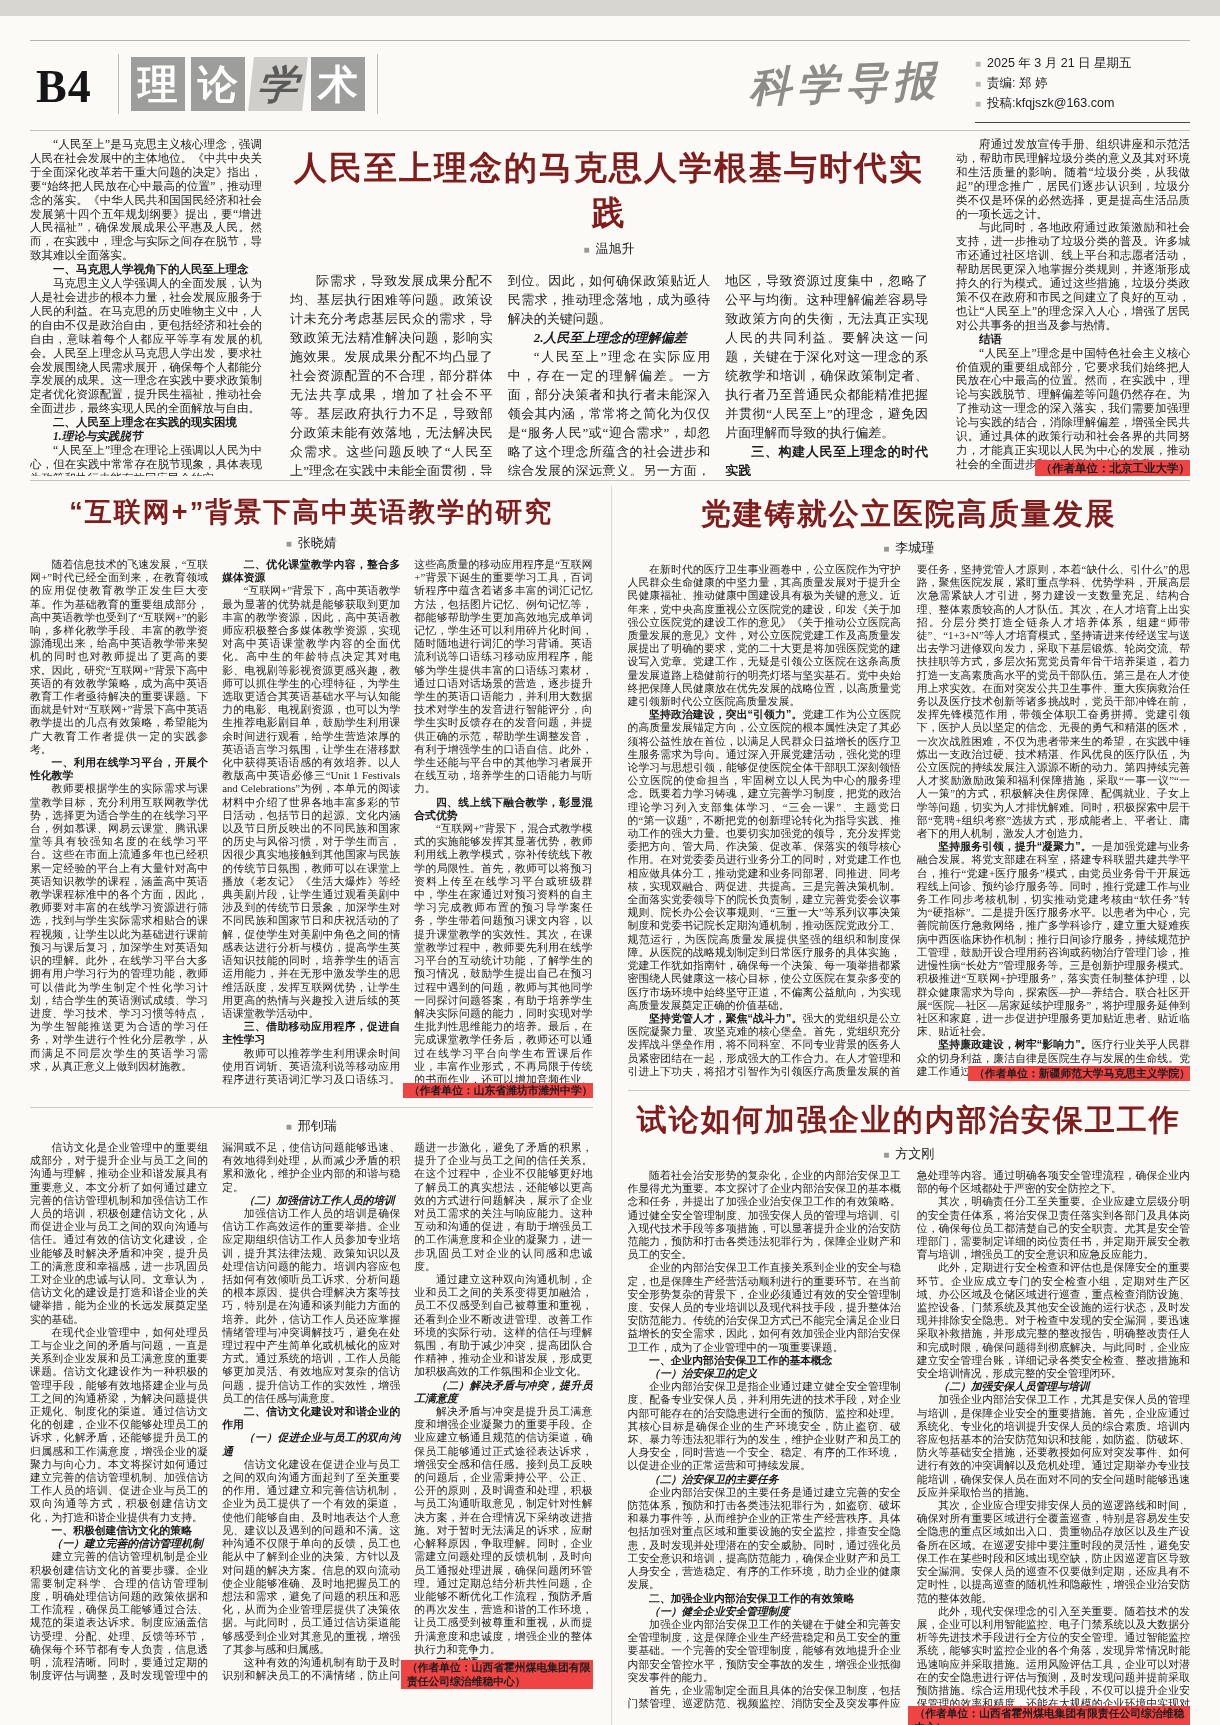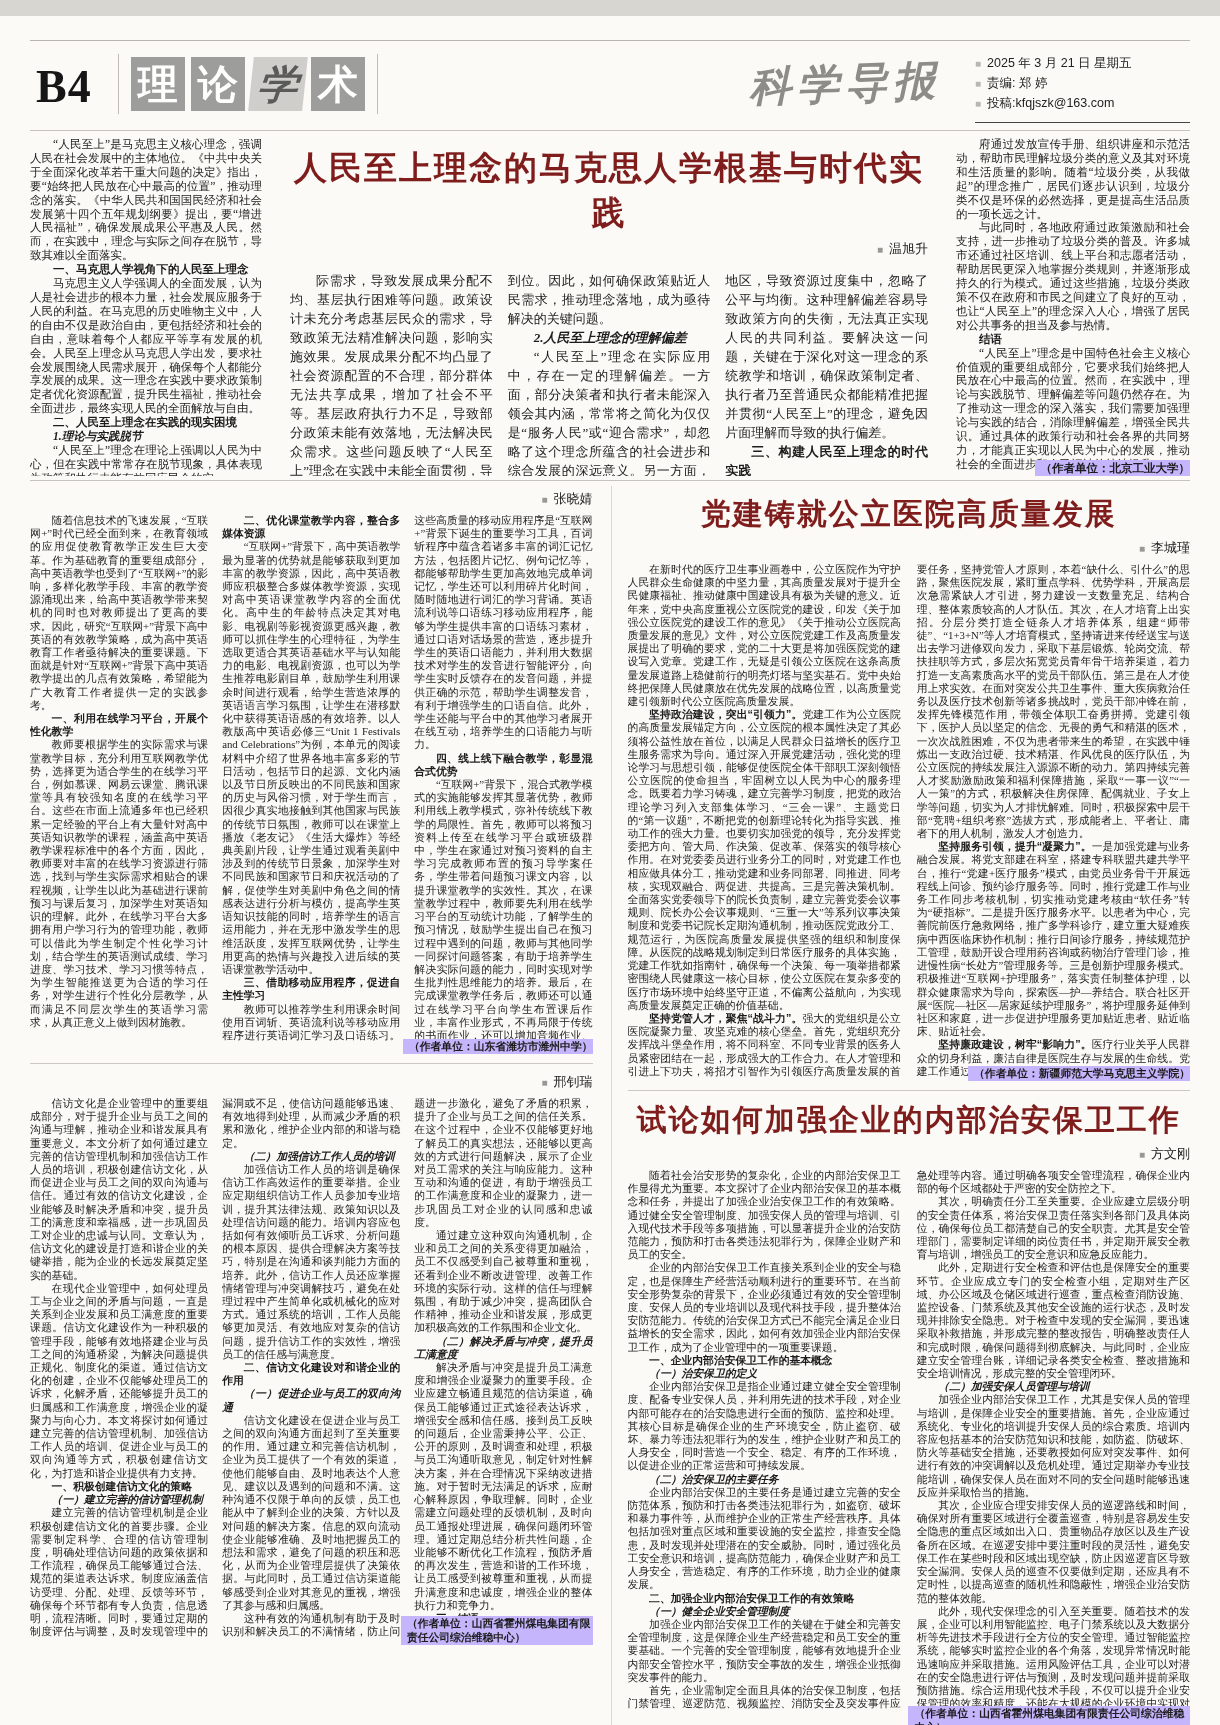--- a/index.html
+++ b/index.html
@@ -23,23 +23,23 @@
   .pubinfo .bullet{color:#b9b7b2;font-size:10px;margin-right:6px;}
   .hdr-rule{position:absolute;left:30px;right:30px;top:114px;border-top:1px solid #c6c3bc;}
   
   .cols p{margin:0;text-align:justify;}
   .t-p{text-indent:2em;}
   .t-h{font-weight:bold;text-indent:2em;font-family:"Liberation Sans",sans-serif;}
   .t-hk{font-weight:bold;font-style:italic;text-indent:2em;}
   .lead{font-weight:bold;font-family:"Liberation Sans",sans-serif;}
   .art-title{font-family:"Liberation Sans",sans-serif;font-weight:bold;color:#7f1d1d;text-align:center;
              margin:0;letter-spacing:2px;}
-  .byline{text-align:right;font-size:13px;margin:4px 0 6px 0;color:#222;font-family:"Liberation Sans",sans-serif;}
+  .byline{text-align:center;font-size:13px;margin:4px 0 6px 0;color:#222;font-family:"Liberation Sans",sans-serif;}
   .byline .sq{color:#9a9894;font-size:10px;margin-right:6px;}
-  .au-overlay{position:absolute;bottom:0;right:0;background:#c4b5fd;font-weight:bold;
+  .au-overlay{position:absolute;bottom:0;right:0;background:#ef4444;font-weight:bold;
               font-family:"Liberation Sans",sans-serif;text-align:left;padding:1px 0 0 6px;}
   
   .top-art{position:absolute;left:30px;right:30px;top:122px;height:338px;display:flex;gap:28px;}
   .top-art .lead-col{width:232px;overflow:hidden;font-size:11.5px;line-height:13.9px;}
   .top-art .mid{flex:1;display:flex;flex-direction:column;}
   .top-art .mid .cols{column-count:3;column-gap:15px;height:258px;overflow:hidden;margin-top:7px;
                       font-size:13px;line-height:19px;}
   .top-art .tail-wrap{width:234px;position:relative;overflow:hidden;}
   .top-art .tail-col{height:100%;overflow:hidden;font-size:11.5px;line-height:13.9px;}
   .t1{font-size:33px;margin-top:8px;}
@@ -124,20 +124,21 @@
         </div>
       <div class="au-overlay au1">（作者单位：北京工业大学）</div>
     </div>
   </div>
 
   <div class="band-rule"></div>
 
   <div class="lower">
     <div class="half left">
       <section>
+        <h2 class="art-title t2">“互联网+”背景下高中英语教学的研究</h2>
         <p class="byline"><span class="sq">■</span><span>张晓婧</span></p>
         <div class="colwrap">
           <div class="cols cols3" style="height:540px;">
               <p class="t-p">随着信息技术的飞速发展，“互联网+”时代已经全面到来，在教育领域的应用促使教育教学正发生巨大变革。作为基础教育的重要组成部分，高中英语教学也受到了“互联网+”的影响，多样化教学手段、丰富的教学资源涌现出来，给高中英语教学带来契机的同时也对教师提出了更高的要求。因此，研究“互联网+”背景下高中英语的有效教学策略，成为高中英语教育工作者亟待解决的重要课题。下面就是针对“互联网+”背景下高中英语教学提出的几点有效策略，希望能为广大教育工作者提供一定的实践参考。</p>
               <p class="t-h">一、利用在线学习平台，开展个性化教学</p>
               <p class="t-p">教师要根据学生的实际需求与课堂教学目标，充分利用互联网教学优势，选择更为适合学生的在线学习平台，例如慕课、网易云课堂、腾讯课堂等具有较强知名度的在线学习平台。这些在市面上流通多年也已经积累一定经验的平台上有大量针对高中英语知识教学的课程，涵盖高中英语教学课程标准中的各个方面，因此，教师要对丰富的在线学习资源进行筛选，找到与学生实际需求相贴合的课程视频，让学生以此为基础进行课前预习与课后复习，加深学生对英语知识的理解。此外，在线学习平台大多拥有用户学习行为的管理功能，教师可以借此为学生制定个性化学习计划，结合学生的英语测试成绩、学习进度、学习技术、学习习惯等特点，为学生智能推送更为合适的学习任务，对学生进行个性化分层教学，从而满足不同层次学生的英语学习需求，从真正意义上做到因材施教。</p>
               <p class="t-h">二、优化课堂教学内容，整合多媒体资源</p>
               <p class="t-p">“互联网+”背景下，高中英语教学最为显著的优势就是能够获取到更加丰富的教学资源，因此，高中英语教师应积极整合多媒体教学资源，实现对高中英语课堂教学内容的全面优化。高中生的年龄特点决定其对电影、电视剧等影视资源更感兴趣，教师可以抓住学生的心理特征，为学生选取更适合其英语基础水平与认知能力的电影、电视剧资源，也可以为学生推荐电影剧目单，鼓励学生利用课余时间进行观看，给学生营造浓厚的英语语言学习氛围，让学生在潜移默化中获得英语语感的有效培养。以人教版高中英语必修三“Unit 1 Festivals and Celebrations”为例，本单元的阅读材料中介绍了世界各地丰富多彩的节日活动，包括节日的起源、文化内涵以及节日所反映出的不同民族和国家的历史与风俗习惯，对于学生而言，因很少真实地接触到其他国家与民族的传统节日氛围，教师可以在课堂上播放《老友记》《生活大爆炸》等经典美剧片段，让学生通过观看美剧中涉及到的传统节日景象，加深学生对不同民族和国家节日和庆祝活动的了解，促使学生对美剧中角色之间的情感表达进行分析与模仿，提高学生英语知识技能的同时，培养学生的语言运用能力，并在无形中激发学生的思维活跃度，发挥互联网优势，让学生用更高的热情与兴趣投入进后续的英语课堂教学活动中。</p>
               <p class="t-h">三、借助移动应用程序，促进自主性学习</p>
               <p class="t-p">教师可以推荐学生利用课余时间使用百词斩、英语流利说等移动应用程序进行英语词汇学习及口语练习。这些高质量的移动应用程序是“互联网+”背景下诞生的重要学习工具，百词斩程序中蕴含着诸多丰富的词汇记忆方法，包括图片记忆、例句记忆等，都能够帮助学生更加高效地完成单词记忆，学生还可以利用碎片化时间，随时随地进行词汇的学习背诵。英语流利说等口语练习移动应用程序，能够为学生提供丰富的口语练习素材，通过口语对话场景的营造，逐步提升学生的英语口语能力，并利用大数据技术对学生的发音进行智能评分，向学生实时反馈存在的发音问题，并提供正确的示范，帮助学生调整发音，有利于增强学生的口语自信。此外，学生还能与平台中的其他学习者展开在线互动，培养学生的口语能力与听力。</p>

